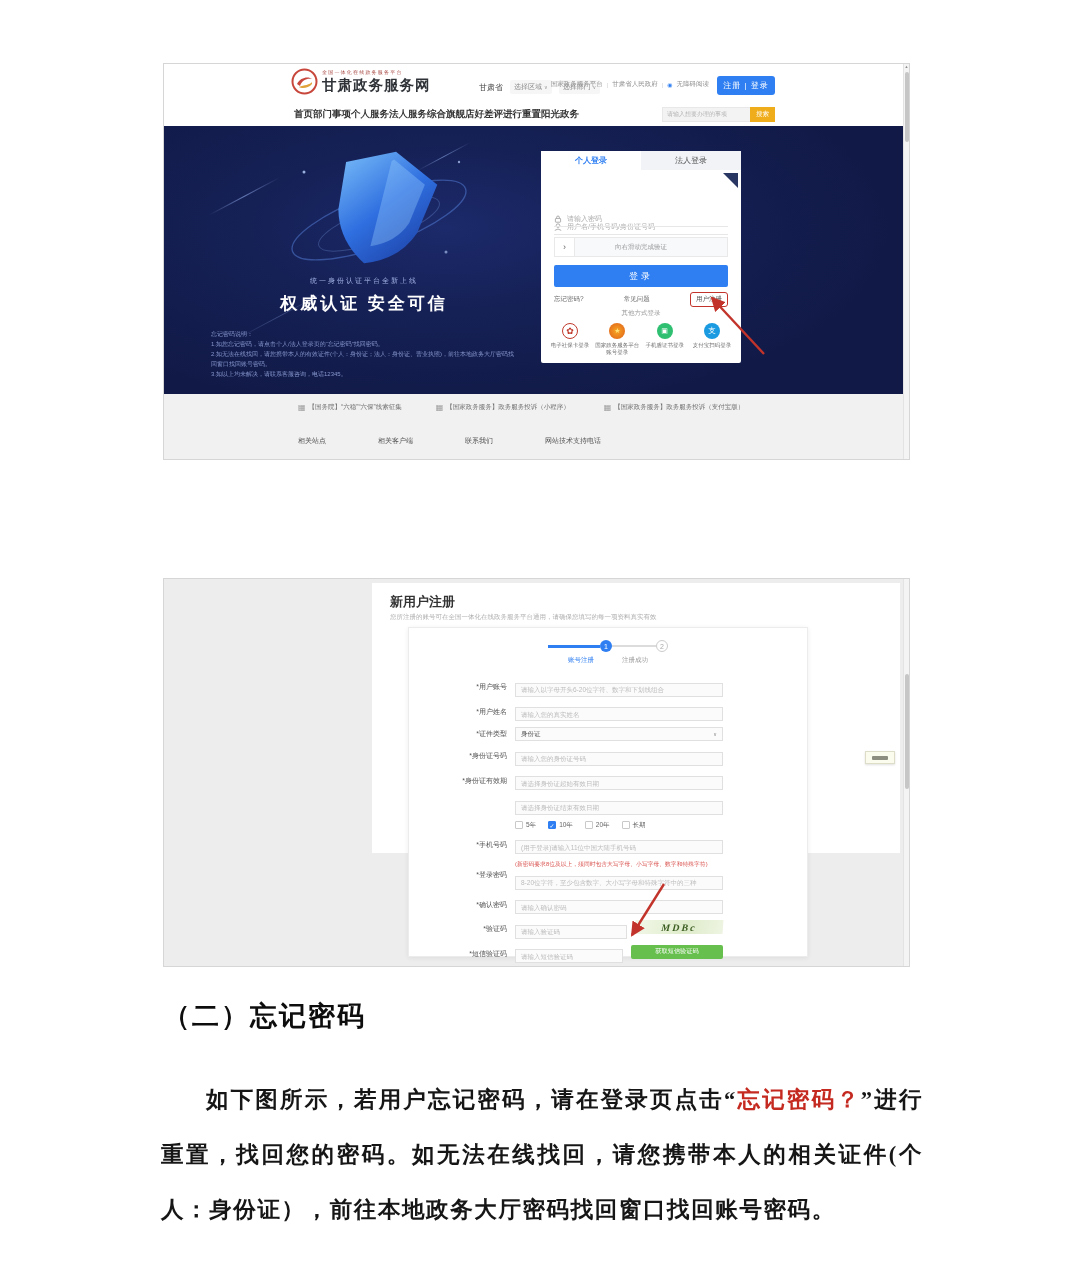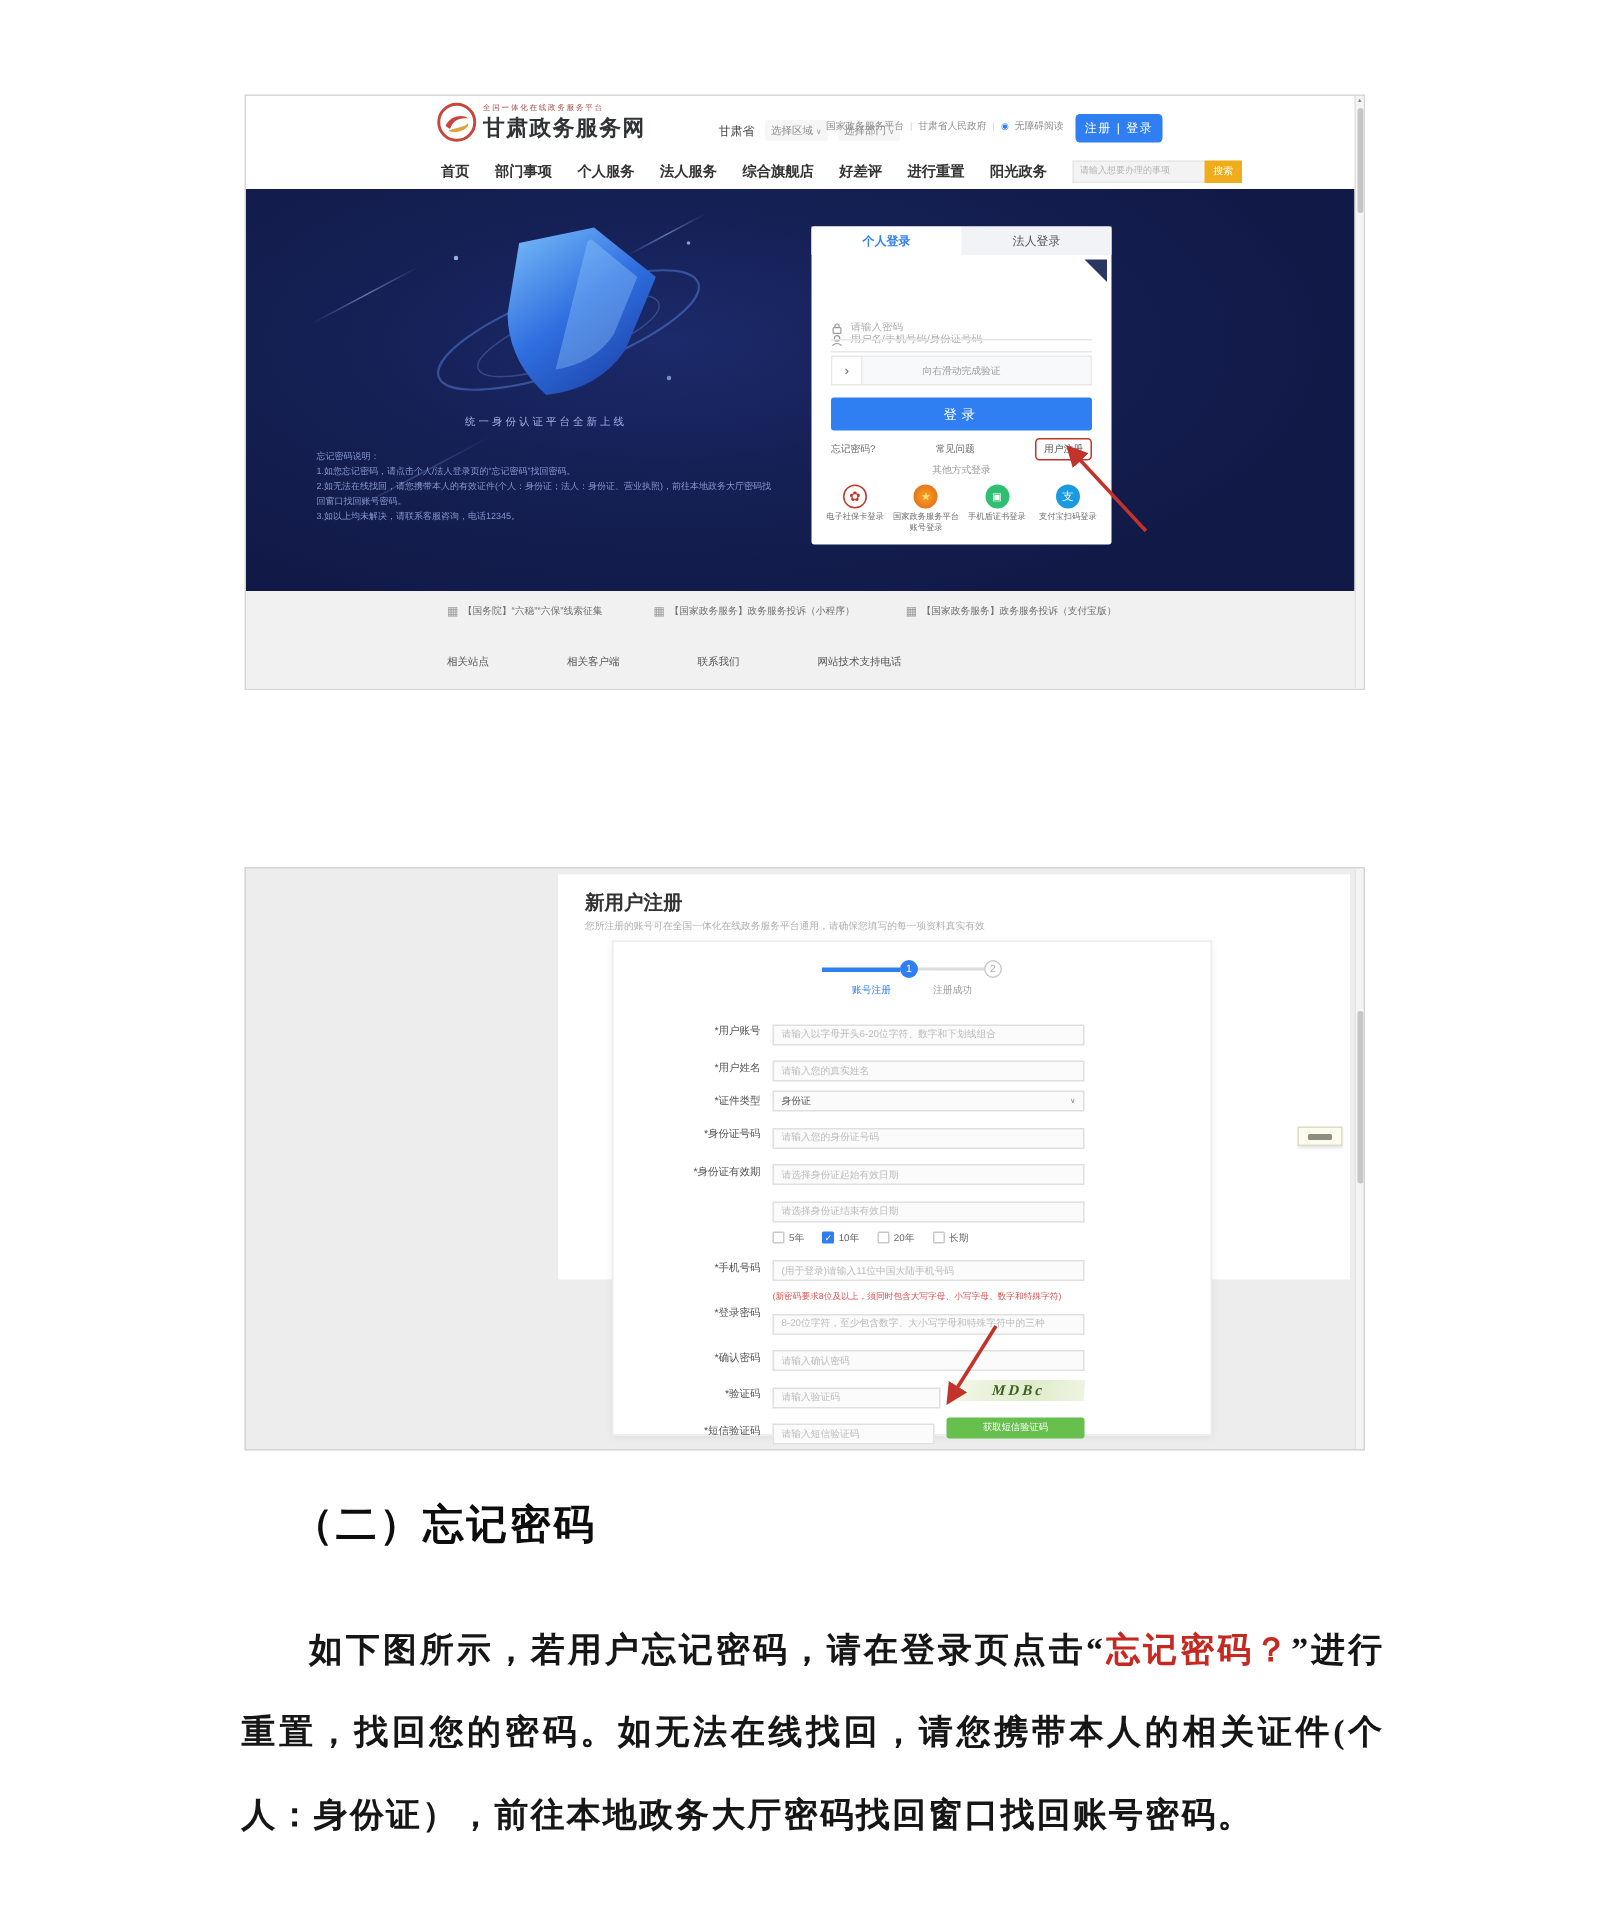--- a/index.html
+++ b/index.html
@@ -4,21 +4,21 @@
 <style>
   * { margin:0; padding:0; box-sizing:border-box; }
   html,body { background:#fff; }
   body { font-family:"Liberation Sans","DejaVu Sans",sans-serif; }
   .page { position:relative; width:1080px; height:1283px; background:#fff; overflow:hidden; }
 
   
   .body-text { position:absolute; left:161px; width:762px; font-family:"Liberation Serif","DejaVu Serif",serif;
     font-size:22.5px; color:#161616; line-height:55px; letter-spacing:1.6px; text-align:justify; text-indent:2em; }
   .body-text .red { color:#c52a21; }
-  .sec-heading { position:absolute; left:163px; top:998px; font-size:27px; font-weight:bold; color:#0d0d0d; letter-spacing:2px;margin-left:32px; }
+  .sec-heading { position:absolute; left:163px; top:998px; font-size:27px; font-weight:bold; color:#0d0d0d; letter-spacing:2px; }
 
   
   .shot { position:absolute; left:163px; width:747px; background:#fff; border:1px solid #d6d6d6; overflow:hidden; }
   .shot1 { top:63px; height:397px; }
   .shot2 { top:578px; height:389px; background:#ededed; }
   .sb { position:absolute; right:0; top:0; bottom:0; width:6px; background:#f4f4f4; border-left:1px solid #e3e3e3; }
   .sb .thumb { position:absolute; left:1px; width:4px; background:#c6c6c6; border-radius:2px; }
   .sb .sb-up { position:absolute; top:0; left:0; width:5px; font-size:4px; color:#8a8a8a; text-align:center; line-height:6px; }
 
   
@@ -31,21 +31,21 @@
   .province { font-size:8px; color:#444; font-weight:normal; }
   .region-sel { font-size:7px; color:#8b8b8b; background:#f6f6f6; padding:2px 4px; border-radius:2px; }
   .caret { font-size:5px; color:#9a9a9a; }
   .s1-toplinks { position:absolute; right:66px; top:12px; display:flex; align-items:center; gap:4px; white-space:nowrap; }
   .toplink { font-size:6.5px; color:#8f8f8f; }
   .tl-sep { font-size:6px; color:#cfcfcf; }
   .mini-ico { font-size:6px; color:#2f7ff2; }
   .reg-login-btn { position:absolute; right:0; top:8px; width:58px; height:19px; background:#2f7ff2; color:#fff;
     border:none; border-radius:3px; font-size:8px; letter-spacing:1px; }
   .s1-top-wrap { position:absolute; left:127px; right:130px; top:4px; height:32px; }
-  .s1-nav { position:absolute; left:130px; top:40px; right:130px; height:20px; display:flex; align-items:center; gap:17px; }
+  .s1-nav { position:absolute; left:130px; top:40px; right:130px; height:20px; display:flex; align-items:center; }
   .nav-item { font-size:9.5px; color:#333; font-weight:600; white-space:nowrap; }
   .s1-search { margin-left:auto; display:flex; align-items:center; }
   .s1-search input { width:88px; height:15px; background:#f3f3f3; border:1px solid #e8e8e8; border-right:none; font-size:6px; padding:0 4px; color:#555; }
   .s1-search input::placeholder { color:#b5b5b5; }
   .search-btn { width:25px; height:15px; background:#f0ad1b; border:none; color:#fff; font-size:6.5px; }
 
   
   .s1-hero { position:absolute; left:0; top:62px; width:741px; height:268px;
     background:radial-gradient(ellipse 60% 70% at 38% 38%, #1c2a6b 0%, #152055 45%, #111a47 100%); overflow:hidden; }
   .streak { position:absolute; height:1px; background:linear-gradient(90deg,rgba(160,190,255,0),rgba(160,190,255,.55),rgba(160,190,255,0)); transform:rotate(-28deg); }
@@ -206,20 +206,21 @@
         <ellipse cx="105" cy="92" rx="64" ry="17" fill="none" stroke="#83a9f0" stroke-opacity=".28" transform="rotate(-20 105 92)"></ellipse>
         <path d="M108 18 L156 40 L148 92 Q137 122 104 134 Q74 118 66 88 L62 40 Z" fill="url(#shg)" transform="rotate(14 108 76)"></path>
         <path d="M108 26 L144 43 L138 84 Q130 106 106 116 L106 28 Z" fill="#9fd0ff" fill-opacity=".35" transform="rotate(14 108 76)"></path>
         <circle cx="30" cy="40" r="1.5" fill="#bcd4ff" opacity=".8"></circle>
         <circle cx="185" cy="30" r="1.2" fill="#bcd4ff" opacity=".7"></circle>
         <circle cx="172" cy="120" r="1.5" fill="#bcd4ff" opacity=".6"></circle>
       </svg>
 
       <div class="hero-left">
         <div class="hero-sub">统一身份认证平台全新上线</div>
+        <div class="hero-title">权威认证  安全可信</div>
         <div class="hero-notes">
           <div>忘记密码说明：</div>
           <div>1.如您忘记密码，请点击个人/法人登录页的“忘记密码”找回密码。</div>
           <div>2.如无法在线找回，请您携带本人的有效证件(个人：身份证；法人：身份证、营业执照)，前往本地政务大厅密码找回窗口找回账号密码。</div>
           <div>3.如以上均未解决，请联系客服咨询，电话12345。</div>
         </div>
       </div>
 
       <div class="login-panel">
         <div class="lp-tabs">

